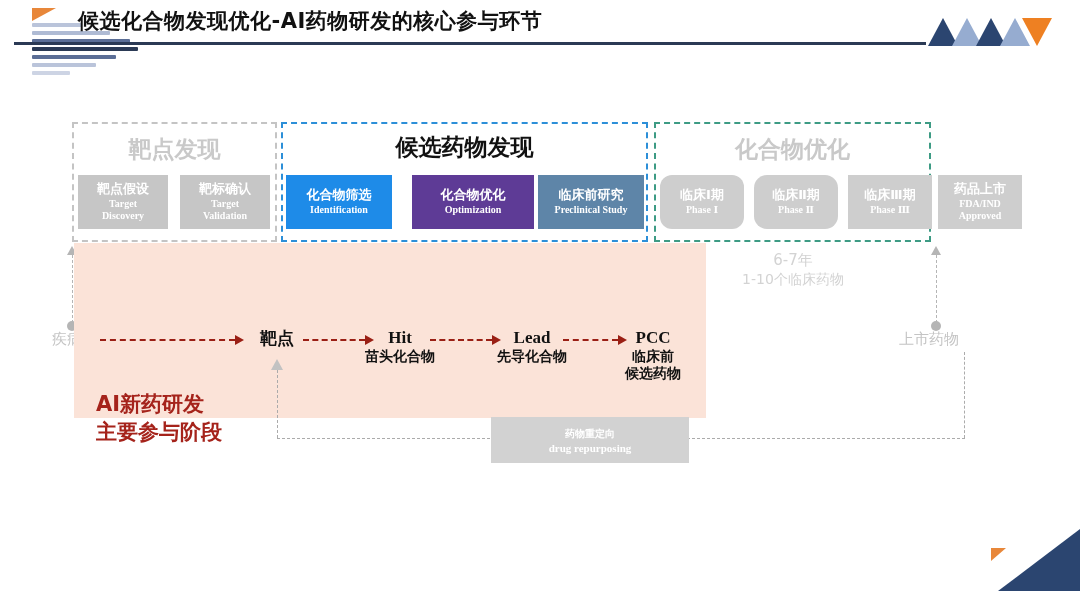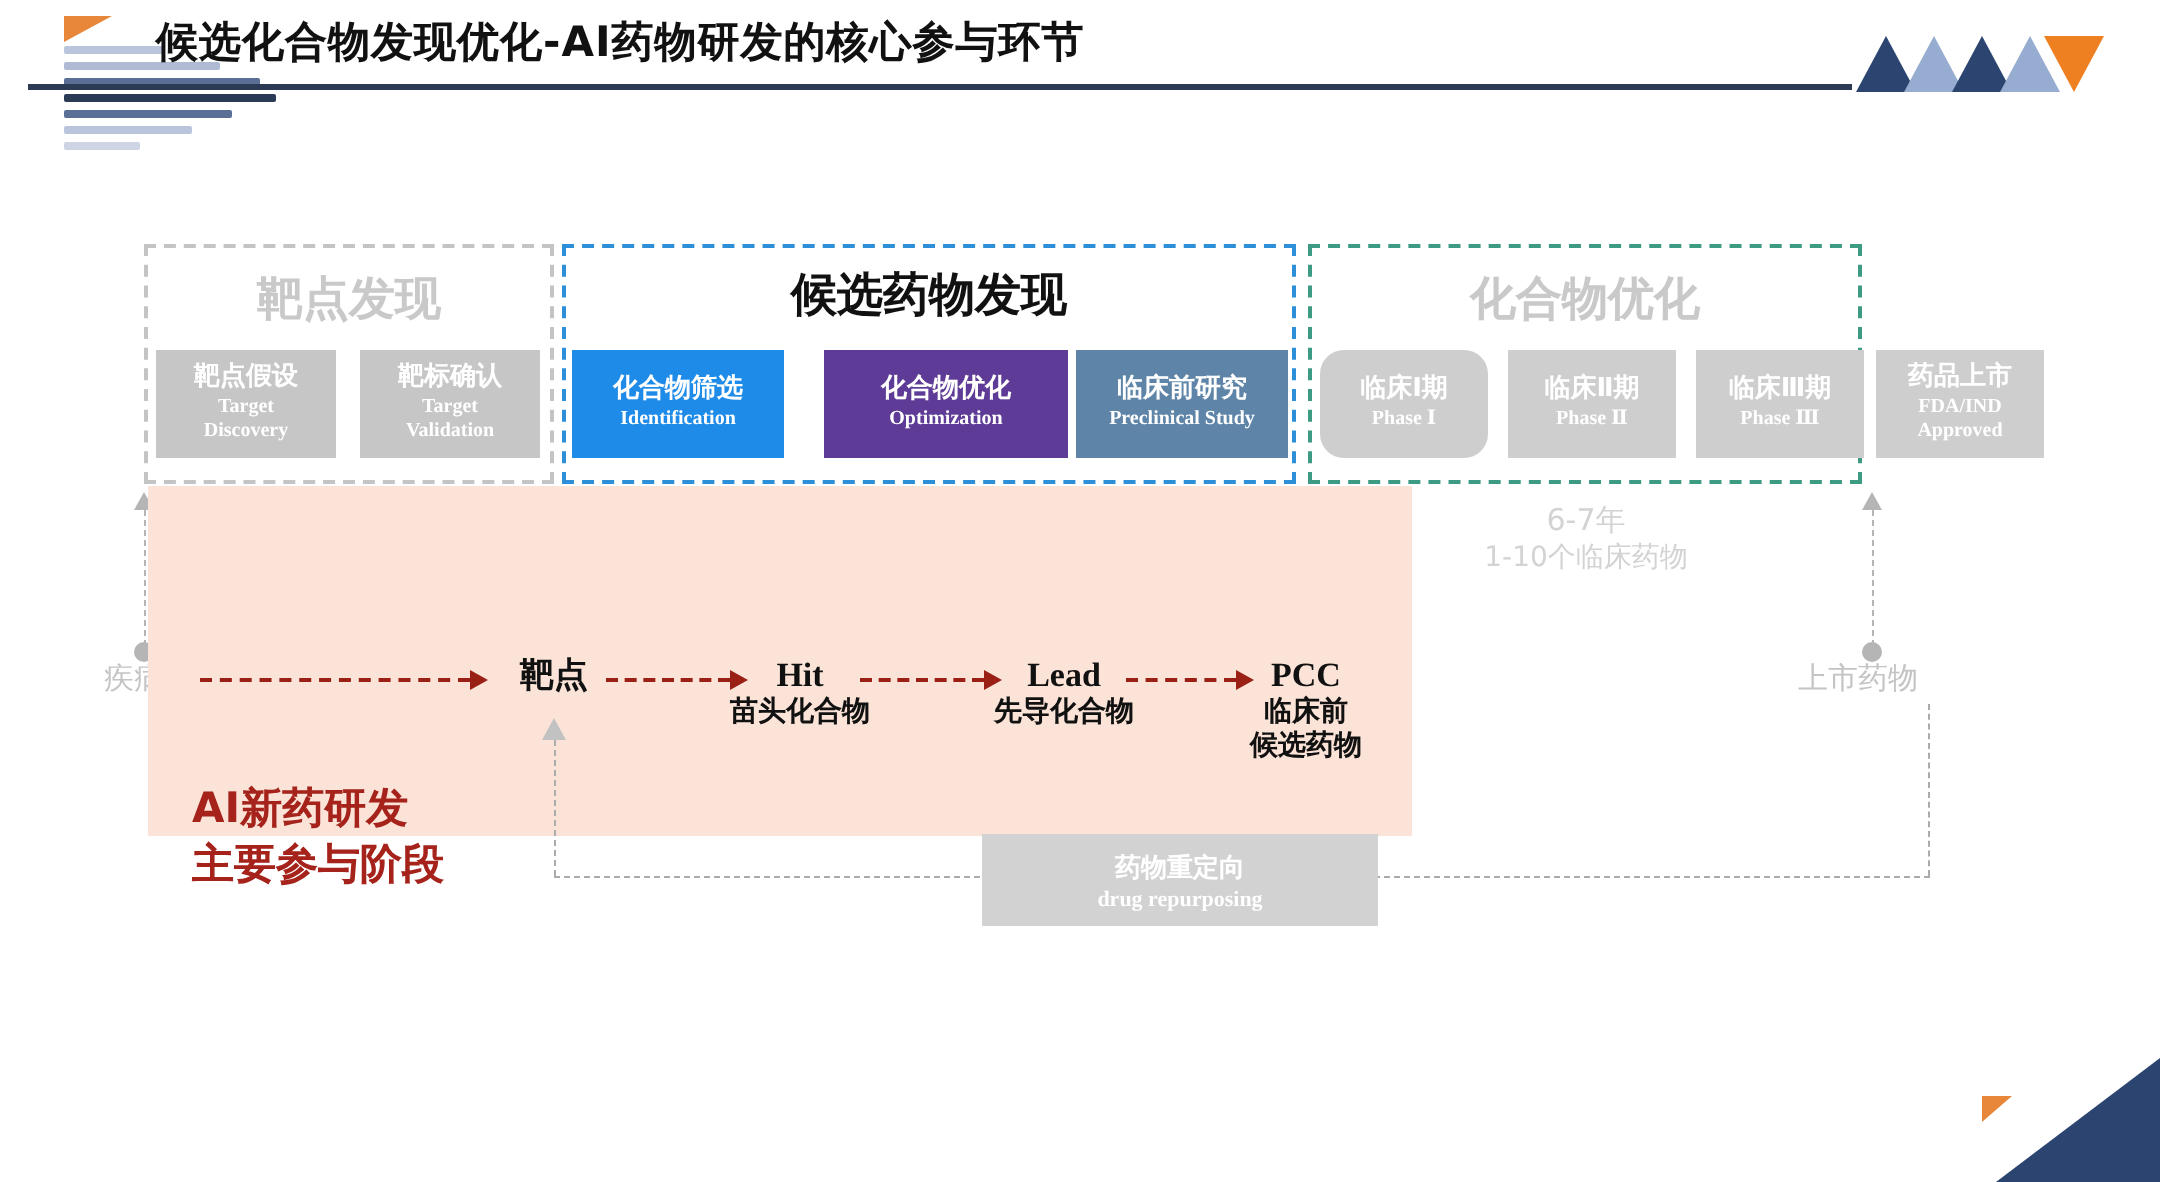--- a/index.html
+++ b/index.html
@@ -71,21 +71,21 @@
   .arrow-head { position: absolute; width: 0; height: 0;
                 border-top: 5px solid transparent; border-bottom: 5px solid transparent;
                 border-left: 9px solid #9A1F14; }
   #ai-label { position: absolute; left: 96px; top: 391px; font-family: "DejaVu Sans","Liberation Sans",sans-serif;
               font-size: 21px; font-weight: bold; color: #A5231B; line-height: 1.32; white-space: nowrap; }
   #repurpose {
     position: absolute; left: 491px; top: 417px; width: 198px; height: 46px;
     background: #D2D2D2; color: #ffffff; text-align: center;
     display: flex; flex-direction: column; align-items: center; justify-content: center;
   }
-  #repurpose .cn { font-family: "DejaVu Sans","Liberation Sans",sans-serif; font-size: 13px; font-weight: bold; }
+  #repurpose .cn { font-family: "DejaVu Sans","Liberation Sans",sans-serif; font-size: 10px; font-weight: bold; }
   #repurpose .en { font-family: "Liberation Serif","DejaVu Serif",serif; font-size: 11px; font-weight: bold; margin-top: 1px; }
 
   .gray-dash-h { position: absolute; height: 0; border-top: 1px dashed #ABABAB; }
   .gray-dash-v { position: absolute; width: 0; border-left: 1px dashed #ABABAB; }
   .up-arrow-gray { position: absolute; width: 0; height: 0;
                    border-left: 6px solid transparent; border-right: 6px solid transparent;
                    border-bottom: 11px solid #C2C2C2; }
 
   .side-label { position: absolute; font-family: "DejaVu Sans","Liberation Sans",sans-serif;
                 font-size: 15px; color: #C4C4C4; white-space: nowrap; }
@@ -153,21 +153,21 @@
   </div>
   <div class="stage" style="left:538px;top:95px;width:106px;background:#5E85A8;">
     <div class="cn">临床前研究</div>
     <div class="en">Preclinical Study</div>
   </div>
 
   <div class="stage" style="left:660px;top:95px;width:84px;background:#CECECE;border-radius:12px;">
     <div class="cn">临床Ⅰ期</div>
     <div class="en">Phase Ⅰ</div>
   </div>
-  <div class="stage" style="left:754px;top:95px;width:84px;background:#CECECE;">
+  <div class="stage" style="left:754px;top:95px;width:84px;background:#CECECE;border-radius:13px;">
     <div class="cn">临床Ⅱ期</div>
     <div class="en">Phase Ⅱ</div>
   </div>
   <div class="stage" style="left:938px;top:95px;width:84px;background:#CECECE;">
     <div class="cn">药品上市</div>
     <div class="en">FDA/IND</div>
     <div class="en">Approved</div>
   </div>
   <div class="stage" style="left:848px;top:95px;width:84px;background:#CECECE;">
     <div class="cn">临床Ⅲ期</div>

